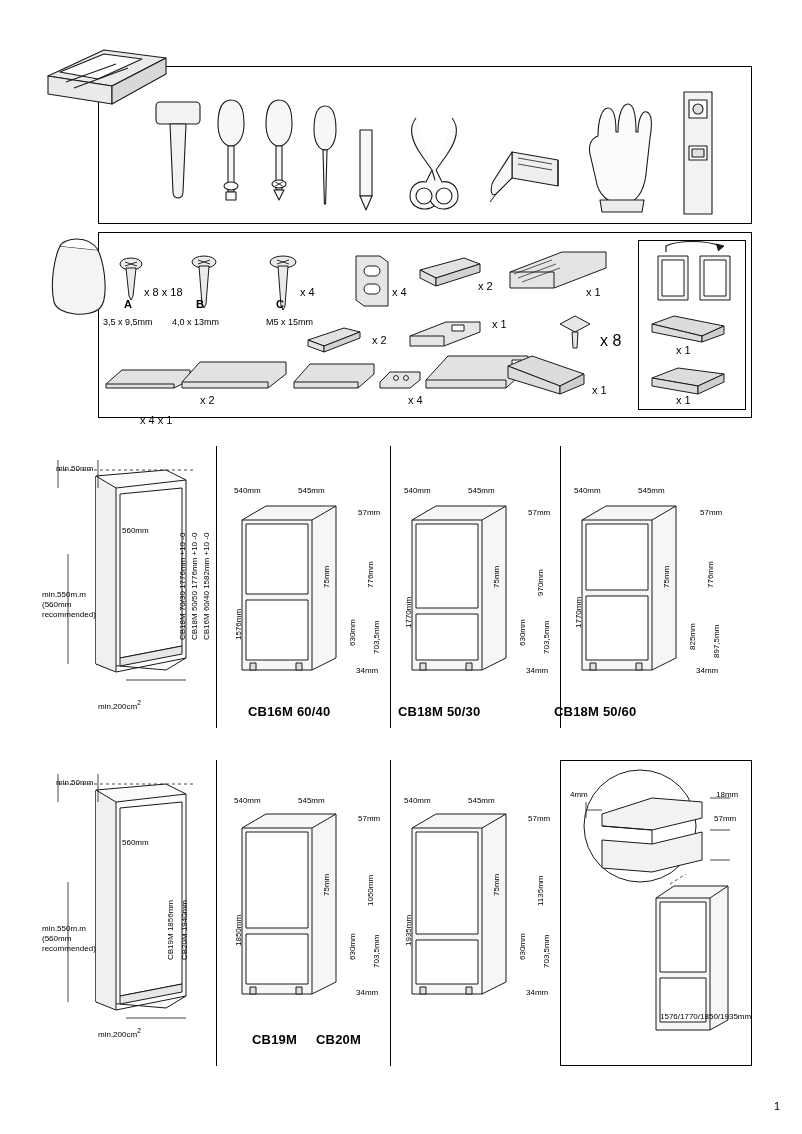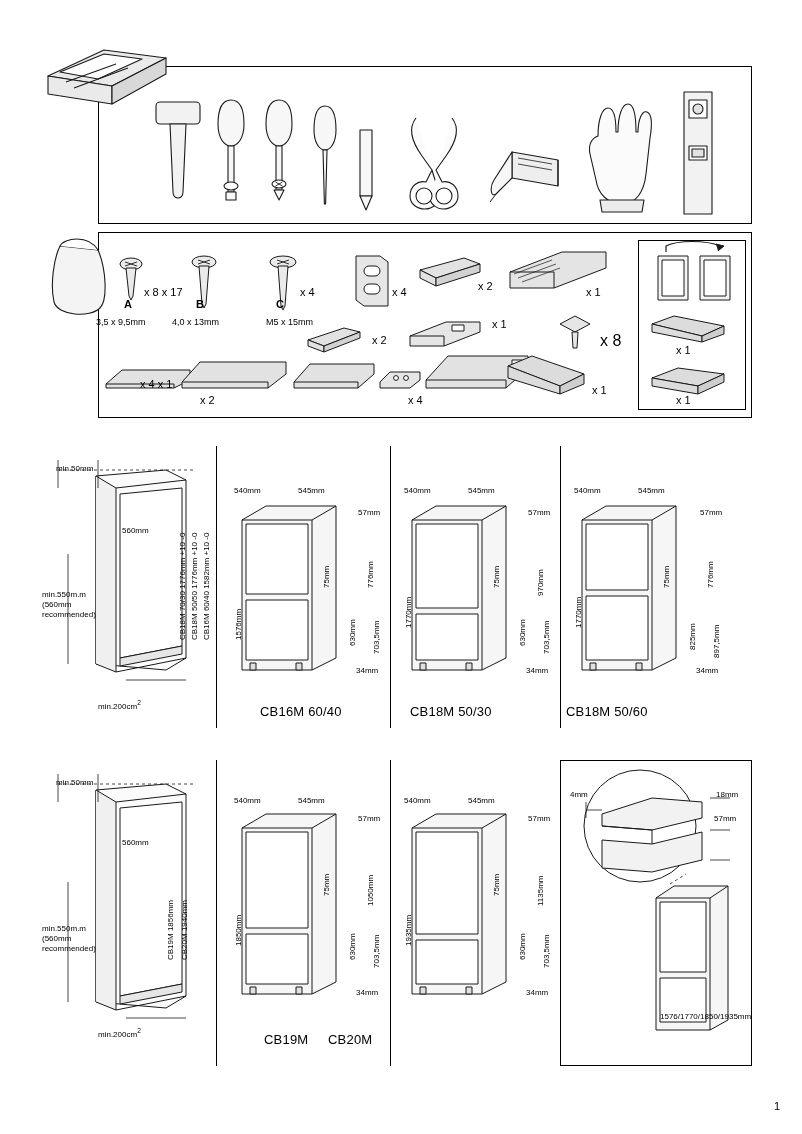--- a/index.html
+++ b/index.html
@@ -4,21 +4,21 @@
 <style>
   html,body{margin:0;padding:0;background:#ffffff;}
   body{width:802px;height:1134px;position:relative;font-family:"Liberation Sans",sans-serif;color:#000;}
   .page{position:absolute;left:0;top:0;width:802px;height:1134px;}
 
   
   .panel{position:absolute;border:1px solid #000;box-sizing:border-box;}
   .lbl{position:absolute;font-size:8px;line-height:9px;white-space:nowrap;}
   .lbl-b{font-weight:bold;}
   .vert{transform-origin:0 0;transform:rotate(-90deg);}
-  .title{position:absolute;font-size:13px;font-weight:normal;letter-spacing:.2px;margin-left:12px;}
+  .title{position:absolute;font-size:13px;font-weight:bold;letter-spacing:.2px;}
   .pgno{position:absolute;right:22px;bottom:22px;font-size:11px;}
   .sep{position:absolute;background:#000;width:1px;}
   svg{display:block;overflow:visible;}
   .sv{position:absolute;}
 </style>
 </head>
 <body>
 
 <div class="page">
 
@@ -311,37 +311,37 @@
     <svg width="80" height="34" viewBox="0 0 80 34">
       <g fill="#dcdcdc" stroke="#1a1a1a" stroke-width="1" stroke-linejoin="round">
         <path d="M4 14 L30 4 L76 10 L50 22 Z"></path>
         <path d="M4 14 L4 22 L50 30 L50 22 Z"></path>
         <path d="M50 22 L76 10 L76 18 L50 30 Z" fill="#cecece"></path>
       </g>
     </svg>
   </div>
 
   <div class="lbl lbl-b" style="left:124px;top:300px;font-size:11px;">A</div>
-  <div class="lbl" style="left:144px;top:288px;font-size:11px;">x 8 x 17</div>
-  <div class="lbl" style="left:96px;top:318px;font-size:9px;">3,5 x 9,5mm</div>
+  <div class="lbl" style="left:144px;top:288px;font-size:11px;">x 8 x 18</div>
+  <div class="lbl" style="left:103px;top:318px;font-size:9px;">3,5 x 9,5mm</div>
 
   <div class="lbl lbl-b" style="left:196px;top:300px;font-size:11px;">B</div>
   <div class="lbl" style="left:172px;top:318px;font-size:9px;">4,0 x 13mm</div>
 
   <div class="lbl lbl-b" style="left:276px;top:300px;font-size:11px;">C</div>
   <div class="lbl" style="left:300px;top:288px;font-size:11px;">x 4</div>
   <div class="lbl" style="left:266px;top:318px;font-size:9px;">M5 x 15mm</div>
 
   <div class="lbl" style="left:392px;top:288px;font-size:11px;">x 4</div>
   <div class="lbl" style="left:478px;top:282px;font-size:11px;">x 2</div>
   <div class="lbl" style="left:586px;top:288px;font-size:11px;">x 1</div>
   <div class="lbl" style="left:372px;top:336px;font-size:11px;">x 2</div>
   <div class="lbl" style="left:492px;top:320px;font-size:11px;">x 1</div>
   <div class="lbl" style="left:600px;top:336px;font-size:16px;">x 8</div>
-  <div class="lbl" style="left:140px;top:380px;font-size:11px;">x 4 x 1</div>
+  <div class="lbl" style="left:140px;top:416px;font-size:11px;">x 4 x 1</div>
   <div class="lbl" style="left:200px;top:396px;font-size:11px;">x 2</div>
   <div class="lbl" style="left:408px;top:396px;font-size:11px;">x 4</div>
   <div class="lbl" style="left:592px;top:386px;font-size:11px;">x 1</div>
   <div class="lbl" style="left:676px;top:346px;font-size:11px;">x 1</div>
   <div class="lbl" style="left:676px;top:396px;font-size:11px;">x 1</div>
 
   <div class="sep" style="left:216px;top:446px;height:282px;"></div>
   <div class="sep" style="left:390px;top:446px;height:282px;"></div>
   <div class="sep" style="left:560px;top:446px;height:282px;"></div>
 

